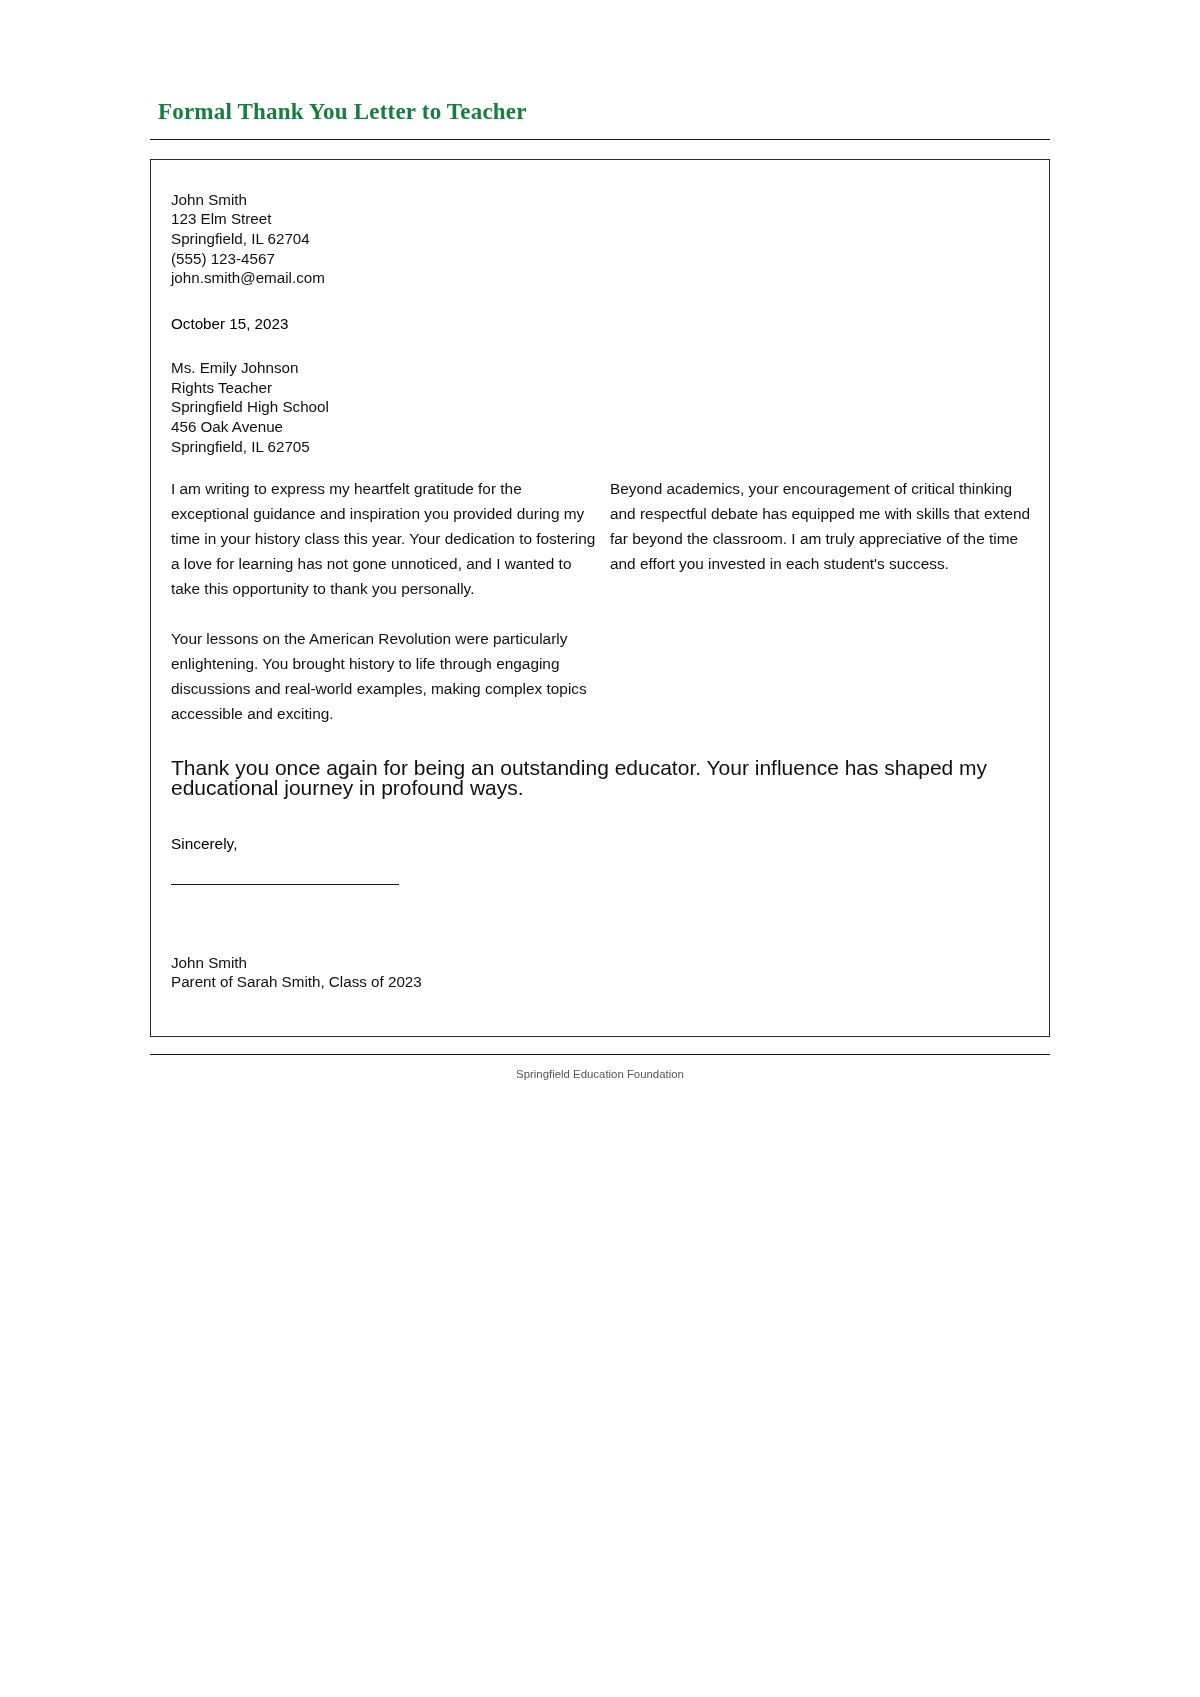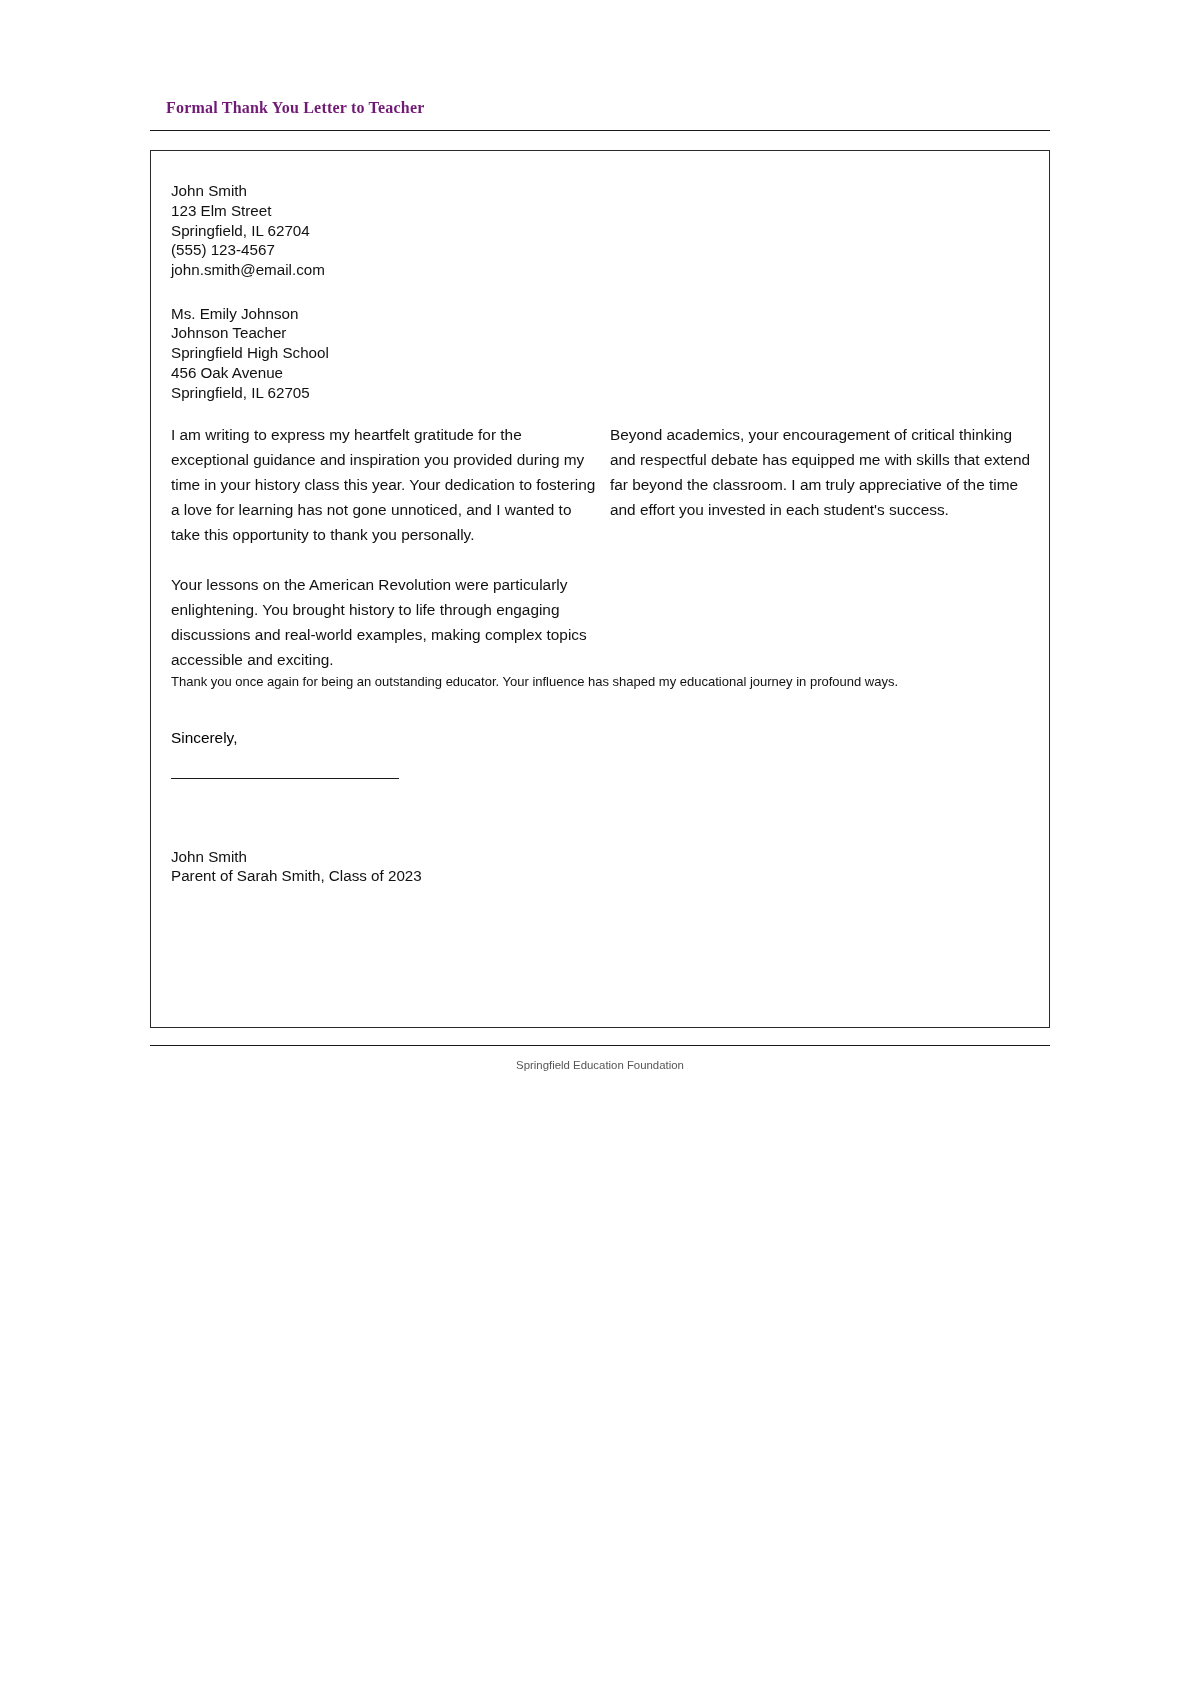--- a/index.html
+++ b/index.html
@@ -25,25 +25,25 @@
   .page-inner {
     margin: 0 auto;
     width: 900px;
     padding-top: 98px;
   }
 
   
   .doc-title {
     font-family: "Liberation Serif", serif;
     font-weight: bold;
-    font-size: 16px;
+    font-size: 23px;
     line-height: 1.2;
     letter-spacing: 0.2px;
-    color: #701a75;
-    margin: 0 0 13px 16px;
+    color: #15803d;
+    margin: 0 0 13px 8px;
   }
   .title-rule {
     border: 0;
     border-top: 1.6px solid #1a1a1a;
     margin: 0 0 19px 0;
     width: 100%;
   }
 
   
   .letter-box {
@@ -88,21 +88,22 @@
   }
   .col p {
     margin: 0 0 25px 0;
     font-size: 15.4px;
     line-height: 25px;
     color: #111;
   }
   .col p:last-child { margin-bottom: 0; }
 
   .closing-para {
-    font-size: 13px;
+    margin-top: 32px;
+    font-size: 21px;
     line-height: 19.6px;
     color: #111;
   }
 
   .sincerely {
     margin-top: 36px;
     font-size: 15.4px;
     line-height: 20px;
   }
 
@@ -147,24 +148,25 @@
     <div class="letter-box">
 
       <div class="block">
         <div class="addr-line">John Smith</div>
         <div class="addr-line">123 Elm Street</div>
         <div class="addr-line">Springfield, IL 62704</div>
         <div class="addr-line">(555) 123-4567</div>
         <div class="addr-line">john.smith@email.com</div>
       </div>
 
+      <div class="date-line">October 15, 2023</div>
 
       <div class="block recipient">
         <div class="addr-line">Ms. Emily Johnson</div>
-        <div class="addr-line">Johnson Teacher</div>
+        <div class="addr-line">Rights Teacher</div>
         <div class="addr-line">Springfield High School</div>
         <div class="addr-line">456 Oak Avenue</div>
         <div class="addr-line">Springfield, IL 62705</div>
       </div>
 
 
       <div class="columns">
         <div class="col">
           <p>I am writing to express my heartfelt gratitude for the exceptional guidance and inspiration you provided during my time in your history class this year. Your dedication to fostering a love for learning has not gone unnoticed, and I wanted to take this opportunity to thank you personally.</p>
           <p>Your lessons on the American Revolution were particularly enlightening. You brought history to life through engaging discussions and real-world examples, making complex topics accessible and exciting.</p>

